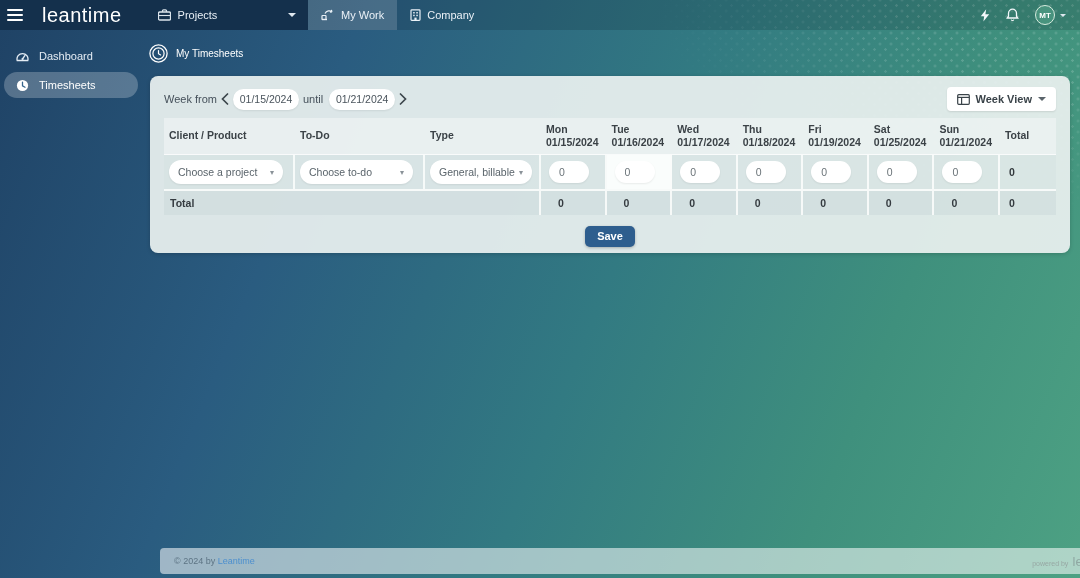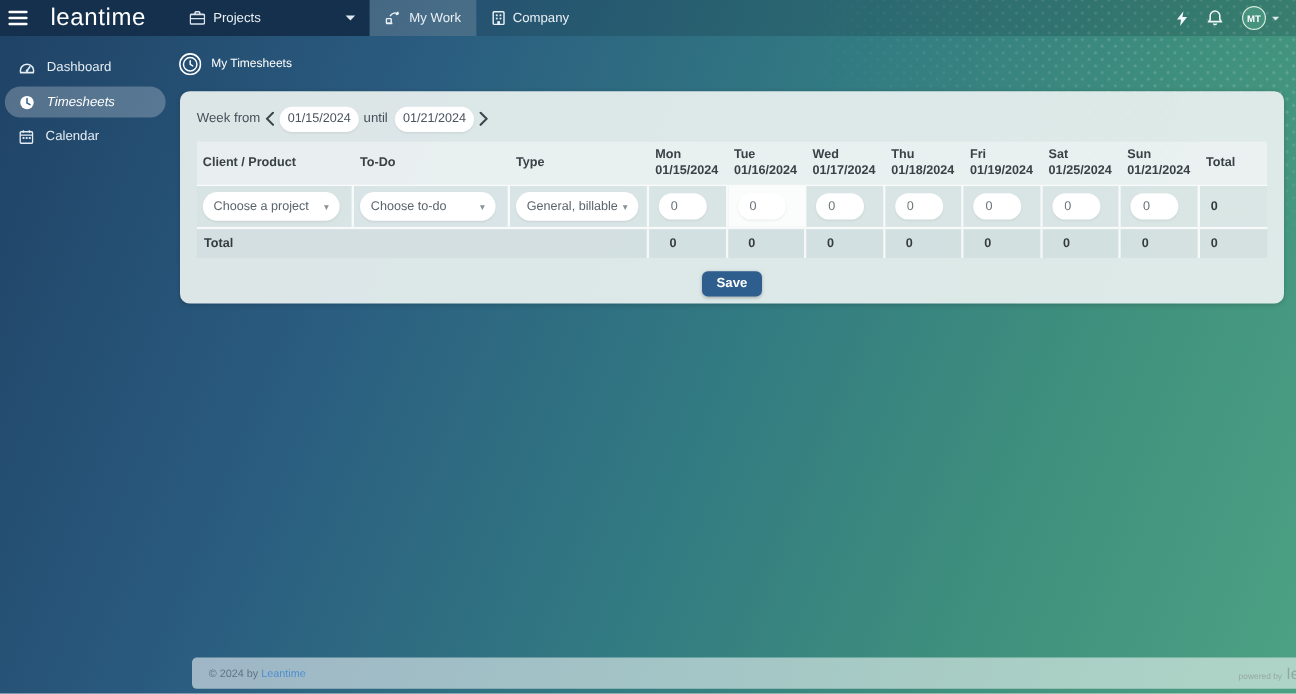--- a/index.html
+++ b/index.html
@@ -34,21 +34,21 @@
   .topbar-right { margin-left:auto; display:flex; align-items:center; gap:16px; padding-right:14px; }
   .icon-btn { display:flex; align-items:center; cursor:pointer; }
   .avatar-wrap { display:flex; align-items:center; gap:5px; cursor:pointer; }
   .avatar { width:20px; height:20px; border-radius:50%; border:1.5px solid #d7ecdf; background:#48937e; color:#fff; font-size:8px; font-weight:bold; display:flex; align-items:center; justify-content:center; }
   .caret { width:0; height:0; border-left:4px solid transparent; border-right:4px solid transparent; border-top:4px solid #dfe8ef; }
   .caret.sm { border-left-width:3.5px; border-right-width:3.5px; border-top-width:3.5px; }
 
   
   .sidebar { position:absolute; top:40px; left:0; width:142px; z-index:4; }
   .side-item { display:flex; align-items:center; height:26px; margin:3px 4px; padding:0 8px 0 12px; border-radius:14px; color:#e4ecf4; font-size:11px; cursor:pointer; }
-  .side-item.active { background:rgba(255,255,255,.24); color:#fff;font-style:italic; }
+  .side-item.active { background:rgba(255,255,255,.24); color:#fff; }
   .side-item svg { margin-right:10px; flex:0 0 auto; }
 
   
   .page-header { position:absolute; top:44px; left:149px; display:flex; align-items:center; color:#fff; z-index:4; }
   .page-header .title { font-size:10px; margin-left:8px; }
 
   
   .card { position:absolute; top:76px; left:150px; width:920px; height:177px; background:rgba(232,239,238,.94); border-radius:8px; box-shadow:0 1px 4px rgba(0,0,0,.18); z-index:4; padding:0 14px; }
   .filters { display:flex; align-items:center; height:42px; padding-top:4px; }
   .filters .flabel { font-size:11px; color:#45505a; }
@@ -166,32 +166,20 @@
       </svg>
     <span>Dashboard</span>
   </div>
   <div class="side-item active">
     <svg width="13" height="13" viewBox="0 0 13 13">
         <circle cx="6.5" cy="6.5" r="5.6" fill="#fff"></circle>
         <path d="M6.5 3.2 V6.8 L9 8.2" stroke="#35658d" stroke-width="1.3" fill="none" stroke-linecap="round"></path>
       </svg>
     <span>Timesheets</span>
   </div>
-  <div class="side-item">
-    <svg width="12" height="12" viewBox="0 0 12 12">
-        <rect x="0.8" y="1.8" width="10.4" height="9.5" rx="1" fill="none" stroke="#e4ecf4" stroke-width="1.2"></rect>
-        <line x1="0.8" y1="4.6" x2="11.2" y2="4.6" stroke="#e4ecf4" stroke-width="1.2"></line>
-        <line x1="3.5" y1="0.5" x2="3.5" y2="2.6" stroke="#e4ecf4" stroke-width="1.2"></line>
-        <line x1="8.5" y1="0.5" x2="8.5" y2="2.6" stroke="#e4ecf4" stroke-width="1.2"></line>
-        <rect x="2.8" y="6.2" width="1.6" height="1.6" fill="#e4ecf4"></rect>
-        <rect x="5.4" y="6.2" width="1.6" height="1.6" fill="#e4ecf4"></rect>
-        <rect x="8" y="6.2" width="1.6" height="1.6" fill="#e4ecf4"></rect>
-      </svg>
-    <span>Calendar</span>
-  </div>
 </div>
 
 <div class="page-header">
   <svg width="19" height="19" viewBox="0 0 19 19">
       <circle cx="9.5" cy="9.5" r="8.6" fill="none" stroke="#fff" stroke-width="1.3"></circle>
       <circle cx="9.5" cy="9.5" r="5.6" fill="none" stroke="#fff" stroke-width="1.2"></circle>
       <path d="M9.5 6.6 V9.7 L11.6 10.9" stroke="#fff" stroke-width="1.2" fill="none" stroke-linecap="round"></path>
     </svg>
   <span class="title">My Timesheets</span>
 </div>
@@ -205,20 +193,29 @@
           <polyline points="6.5,1 1.5,6 6.5,11" fill="none" stroke="#3c464c" stroke-width="1.7" stroke-linecap="round"></polyline>
         </svg>
     </button>
     <input class="date-pill" value="01/15/2024" style="">
     <span class="flabel until">until</span>
     <input class="date-pill" value="01/21/2024" style="">
     <button class="chev-btn">
       <svg width="8" height="12" viewBox="0 0 8 12">
           <polyline points="1.5,1 6.5,6 1.5,11" fill="none" stroke="#3c464c" stroke-width="1.7" stroke-linecap="round"></polyline>
         </svg>
+    </button>
+    <button class="view-btn">
+      <svg width="13" height="11" viewBox="0 0 13 11">
+          <rect x="0.7" y="0.7" width="11.6" height="9.6" rx="1" fill="none" stroke="#3a4349" stroke-width="1.2"></rect>
+          <line x1="0.7" y1="3.4" x2="12.3" y2="3.4" stroke="#3a4349" stroke-width="1.2"></line>
+          <line x1="4.6" y1="3.4" x2="4.6" y2="10.3" stroke="#3a4349" stroke-width="1.2"></line>
+        </svg>
+      <span>Week View</span>
+      <span class="caret"></span>
     </button>
   </div>
 
   <div class="ts-grid ts-header" id="hdr-row">
     <div class="th">Client / Product</div>
     <div class="th">To-Do</div>
     <div class="th">Type</div>
     <div class="th day">
         <span>Mon</span>
         <span>01/15/2024</span>

